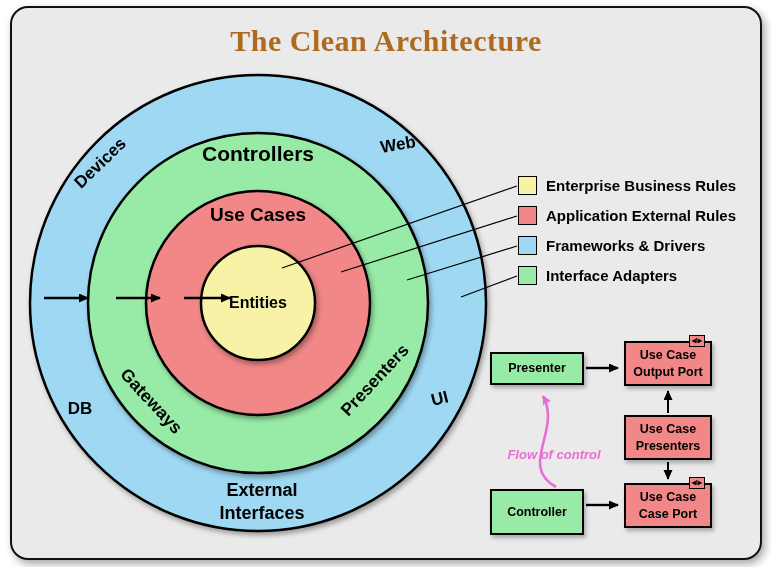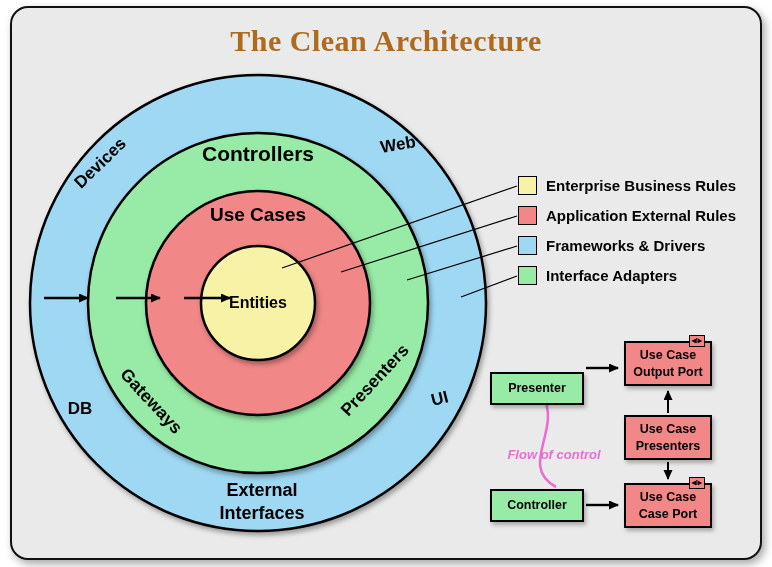--- a/index.html
+++ b/index.html
@@ -88,24 +88,24 @@
     box-sizing: border-box;
     font-weight: bold;
     font-size: 12.5px;
     line-height: 1.3;
     text-align: center;
     z-index: 2;
     box-shadow: 2px 3px 4px rgba(0,0,0,0.28);
   }
   .fbox.green { background: #98EBA6; }
   .fbox.pink  { background: #F18787; }
-  .fbox-presenter  { left: 490px; top: 372px; width: 94px; height: 33px; }
+  .fbox-presenter  { left: 490px; top: 352px; width: 94px; height: 33px; }
   .fbox-output     { left: 624px; top: 341px; width: 88px; height: 45px; }
   .fbox-interactor { left: 624px; top: 415px; width: 88px; height: 45px; }
-  .fbox-controller { left: 490px; top: 489px; width: 94px; height: 33px; }
+  .fbox-controller { left: 490px; top: 489px; width: 94px; height: 46px; }
   .fbox-input      { left: 624px; top: 483px; width: 88px; height: 45px; }
   .iface-tab {
     position: absolute;
     top: -8px; right: 5px;
     background: #F18787;
     border: 1.5px solid #000;
     font-size: 8px;
     line-height: 10px;
     padding: 0 2px;
     font-weight: bold;

